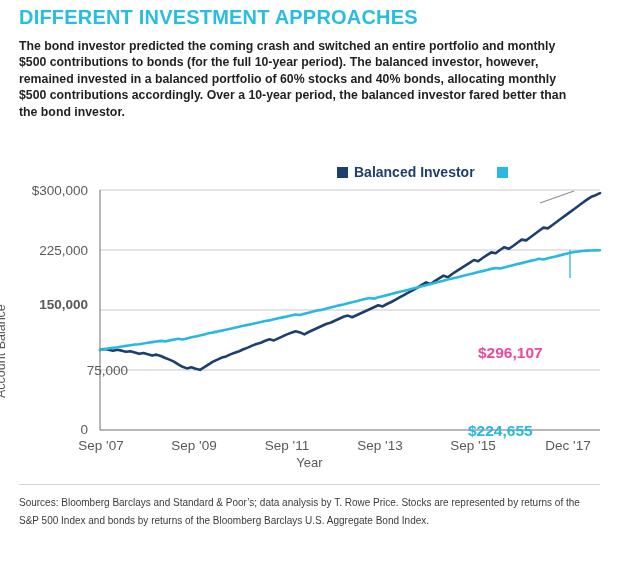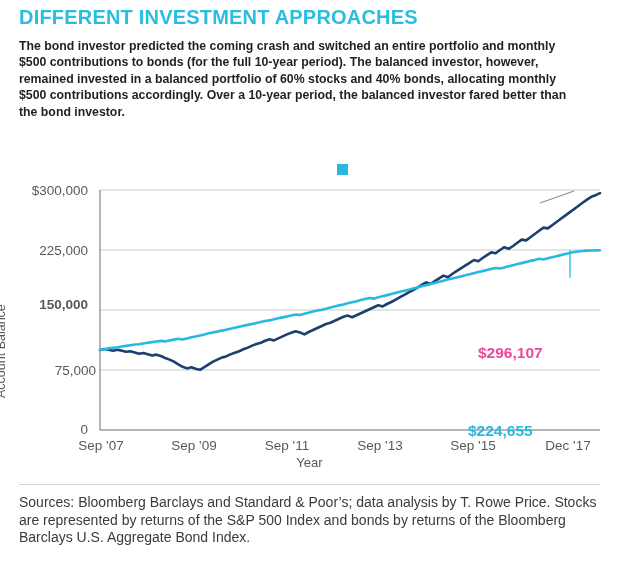--- a/index.html
+++ b/index.html
@@ -65,35 +65,39 @@
   }
   .dlabel-balanced{color:#ec4899;left:471px;top:194px;margin-left:7px;}
   .dlabel-bond{color:#29b8e0;left:468px;top:272px;}
 
   
   .divider{
     position:absolute;left:19px;top:484px;width:581px;height:1px;background:#d4d4d4;
   }
   .sources{
     position:absolute;left:19px;top:494px;width:578px;
-    font-size:14px;line-height:17.5px;color:#3b3b3b;
+    font-size:10px;line-height:17.5px;color:#3b3b3b;
   }
 </style>
 </head>
 <body>
 
 <div class="page">
 
   <div class="title">DIFFERENT INVESTMENT APPROACHES</div>
 
   <div class="intro">
     <p>The bond investor predicted the coming crash and switched an entire portfolio and monthly $500 contributions to bonds (for the full 10-year period). The balanced investor, however, remained invested in a balanced portfolio of 60% stocks and 40% bonds, allocating monthly $500 contributions accordingly. Over a 10-year period, the balanced investor fared better than the bond investor.</p>
   </div>
 
   <div class="legend">
+    <div class="legend-item lg-balanced">
+      <span class="swatch"></span>
+      <span class="lg-label">Balanced Investor</span>
+    </div>
     <div class="legend-item lg-bond">
       <span class="swatch"></span>
     </div>
   </div>
 
   <div class="chart-wrap">
 
     <svg class="chart-svg" width="619" height="330" viewBox="0 0 619 330">
       <g id="gridlines">
           <line x1="100" x2="600" y1="280" y2="280" stroke="#c9c9c9" stroke-width="0"></line>
@@ -112,21 +116,21 @@
         <line x1="540" y1="53" x2="574" y2="41" stroke="#8b8f95" stroke-width="1.1"></line>
         <line x1="570" y1="100" x2="570" y2="128" stroke="#29b8e0" stroke-width="1.3"></line>
       </g>
     </svg>
 
     <div class="ylabel-rot">Account Balance</div>
 
     <div class="ytick" style="left:0px;top:33px;">$300,000</div>
     <div class="ytick" style="left:0px;top:93px;">225,000</div>
     <div class="ytick" style="left:0px;top:147px;font-weight:bold;">150,000</div>
-    <div class="ytick" style="left:8px;top:213px;">75,000</div>
+    <div class="ytick" style="left:0px;top:213px;padding-left:40px;">75,000</div>
     <div class="ytick" style="left:0px;top:272px;">0</div>
 
     <div class="xtick" style="left:61px;top:288px;">Sep '07</div>
     <div class="xtick" style="left:154px;top:288px;">Sep '09</div>
     <div class="xtick" style="left:247px;top:288px;">Sep '11</div>
     <div class="xtick" style="left:340px;top:288px;">Sep '13</div>
     <div class="xtick" style="left:433px;top:288px;">Sep '15</div>
     <div class="xtick" style="left:528px;top:288px;">Dec '17</div>
 
     <div class="dlabel dlabel-balanced">$296,107</div>

